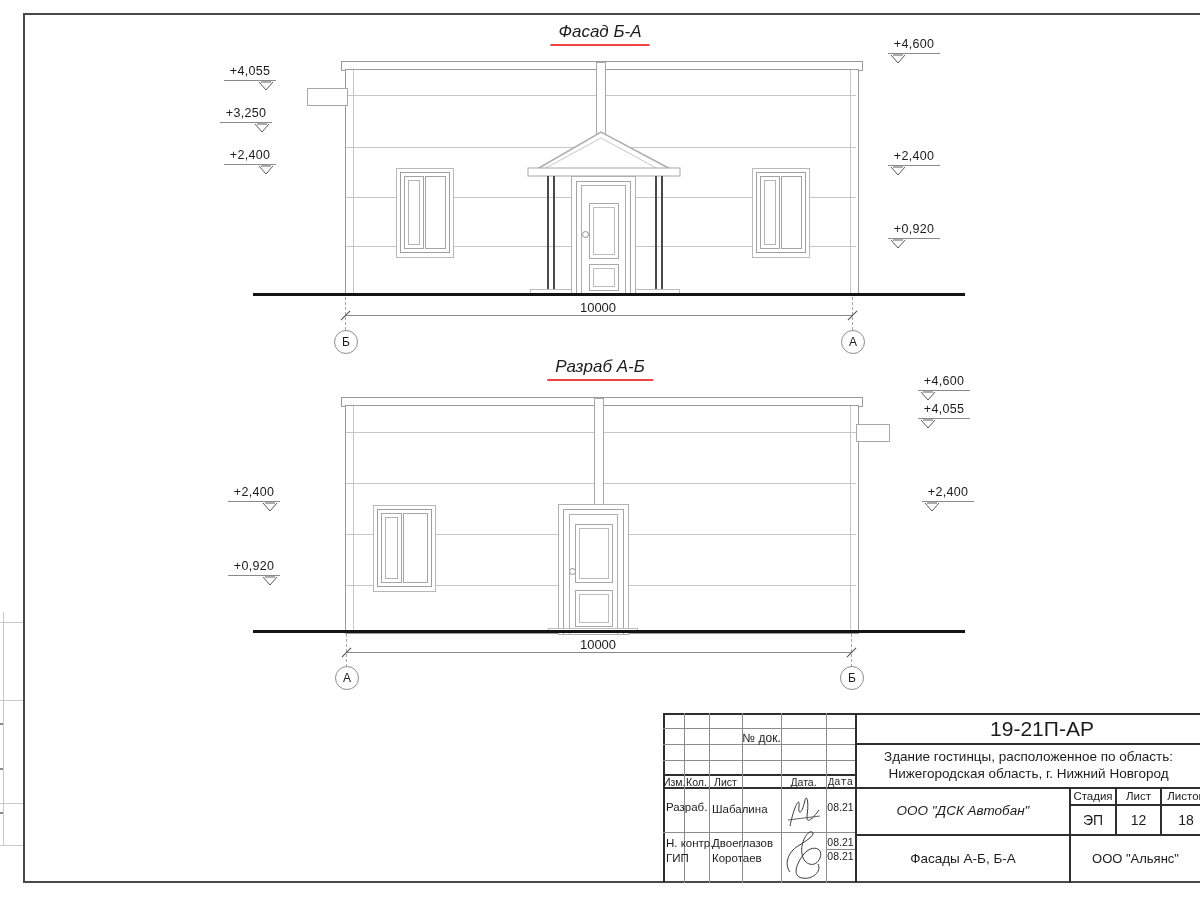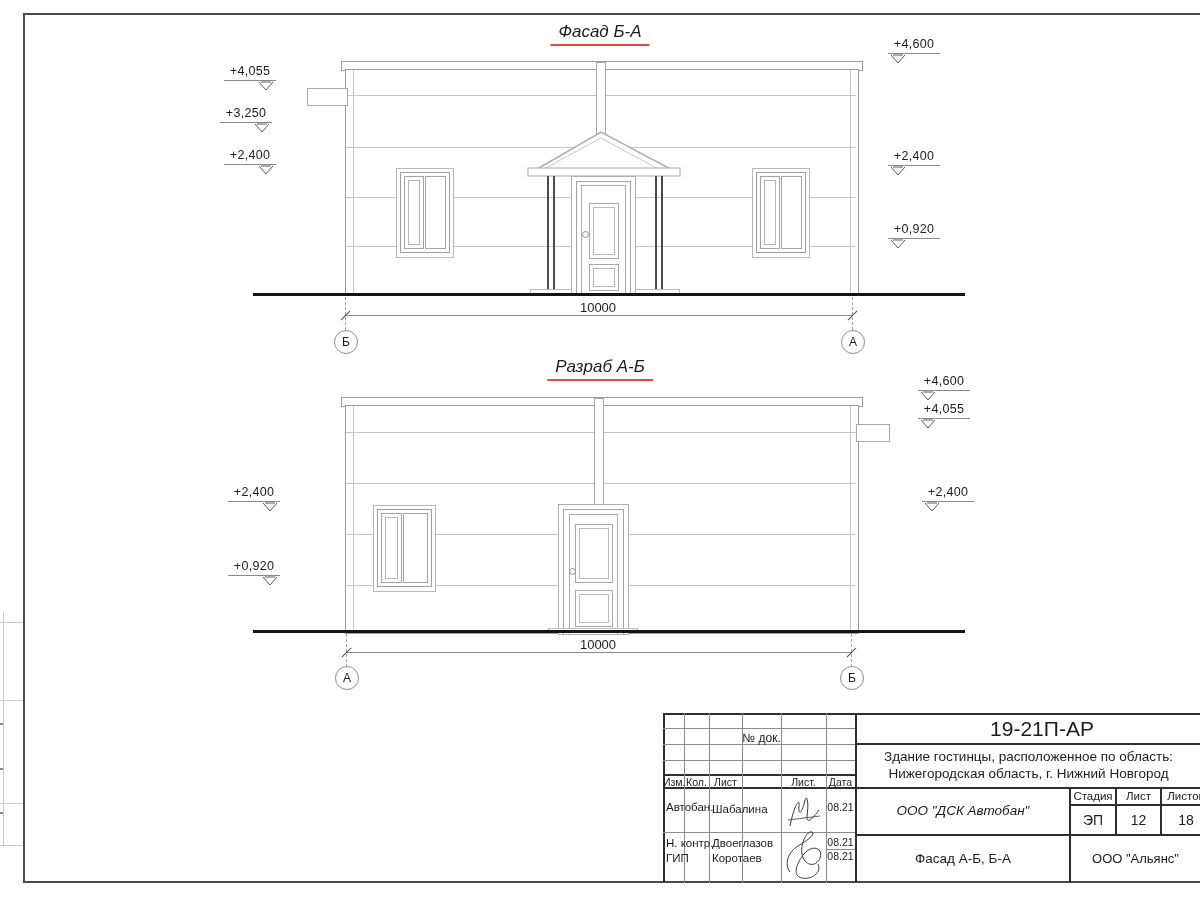--- a/index.html
+++ b/index.html
@@ -293,24 +293,24 @@
     <div class="tb-thin" style="left:684px;top:713px;width:1px;height:170px;"></div>
     <div class="tb-thin" style="left:709px;top:713px;width:1px;height:170px;"></div>
     <div class="tb-thin" style="left:742px;top:713px;width:1px;height:170px;"></div>
     <div class="tb-thin" style="left:781px;top:713px;width:1px;height:170px;"></div>
     <div class="tb-thin" style="left:826px;top:713px;width:1px;height:170px;"></div>
 
     <div class="tb-txt tb-center" style="left:663px;top:776px;width:21px;font-size:10.5px;">Изм.</div>
     <div class="tb-txt tb-center" style="left:684px;top:776px;width:25px;font-size:10.5px;">Кол.</div>
     <div class="tb-txt tb-center" style="left:709px;top:776px;width:33px;font-size:10.5px;">Лист</div>
     <div class="tb-txt tb-center" style="left:742px;top:731px;width:39px;font-size:12px;">№ док.</div>
-    <div class="tb-txt tb-center" style="left:781px;top:776px;width:45px;font-size:10.5px;">Лист.</div>
-    <div class="tb-txt tb-center" style="left:826px;top:776px;width:29px;font-size:10.5px;">Дата</div>
-
-    <div class="tb-txt" style="left:666px;top:801px;">Автобан.</div>
+    <div class="tb-txt tb-center" style="left:781px;top:776px;width:45px;font-size:10.5px;">Дата.</div>
+    <div class="tb-txt tb-center" style="left:826px;top:776px;width:29px;font-size:10.5px;font-family:Liberation Mono, monospace;">Дата</div>
+
+    <div class="tb-txt" style="left:666px;top:801px;">Разраб.</div>
     <div class="tb-txt" style="left:712px;top:803px;">Шабалина</div>
     <div class="tb-txt tb-center" style="left:826px;top:801px;width:29px;font-size:10.5px;">08.21</div>
     <div class="tb-txt" style="left:666px;top:837px;">Н. контр.</div>
     <div class="tb-txt" style="left:712px;top:837px;">Двоеглазов</div>
     <div class="tb-txt tb-center" style="left:826px;top:836px;width:29px;font-size:10.5px;">08.21</div>
     <div class="tb-txt" style="left:666px;top:852px;">ГИП</div>
     <div class="tb-txt" style="left:712px;top:852px;">Коротаев</div>
     <div class="tb-txt tb-center" style="left:826px;top:850px;width:29px;font-size:10.5px;">08.21</div>
 
     <svg class="abs" style="left:786px;top:792px;" width="38" height="40">
@@ -324,17 +324,17 @@
     <div class="tb-txt tb-center" style="left:857px;top:717px;width:370px;font-size:21px;">19-21П-АР</div>
     <div class="tb-txt tb-center" style="left:857px;top:749px;width:343px;font-size:13.5px;">Здание гостинцы, расположенное по область:</div>
     <div class="tb-txt tb-center" style="left:857px;top:766px;width:343px;font-size:13.5px;">Нижегородская область, г. Нижний Новгород</div>
     <div class="tb-txt tb-center" style="left:857px;top:803px;width:212px;font-size:13.5px;font-style:italic;">ООО "ДСК Автобан"</div>
     <div class="tb-txt tb-center" style="left:1071px;top:790px;width:44px;">Стадия</div>
     <div class="tb-txt tb-center" style="left:1117px;top:790px;width:43px;">Лист</div>
     <div class="tb-txt tb-center" style="left:1162px;top:790px;width:48px;">Листов</div>
     <div class="tb-txt tb-center" style="left:1071px;top:812px;width:44px;font-size:14px;">ЭП</div>
     <div class="tb-txt tb-center" style="left:1117px;top:812px;width:43px;font-size:14px;">12</div>
     <div class="tb-txt tb-center" style="left:1162px;top:812px;width:48px;font-size:14px;">18</div>
-    <div class="tb-txt tb-center" style="left:857px;top:851px;width:212px;font-size:13.5px;">Фасад А-Б, Б-А</div>
+    <div class="tb-txt tb-center" style="left:857px;top:851px;width:212px;font-size:13.5px;">Фасады А-Б, Б-А</div>
     <div class="tb-txt tb-center" style="left:1071px;top:851px;width:129px;font-size:13px;">ООО "Альянс"</div>
   </div>
 
 </div>
 
 </body></html>

